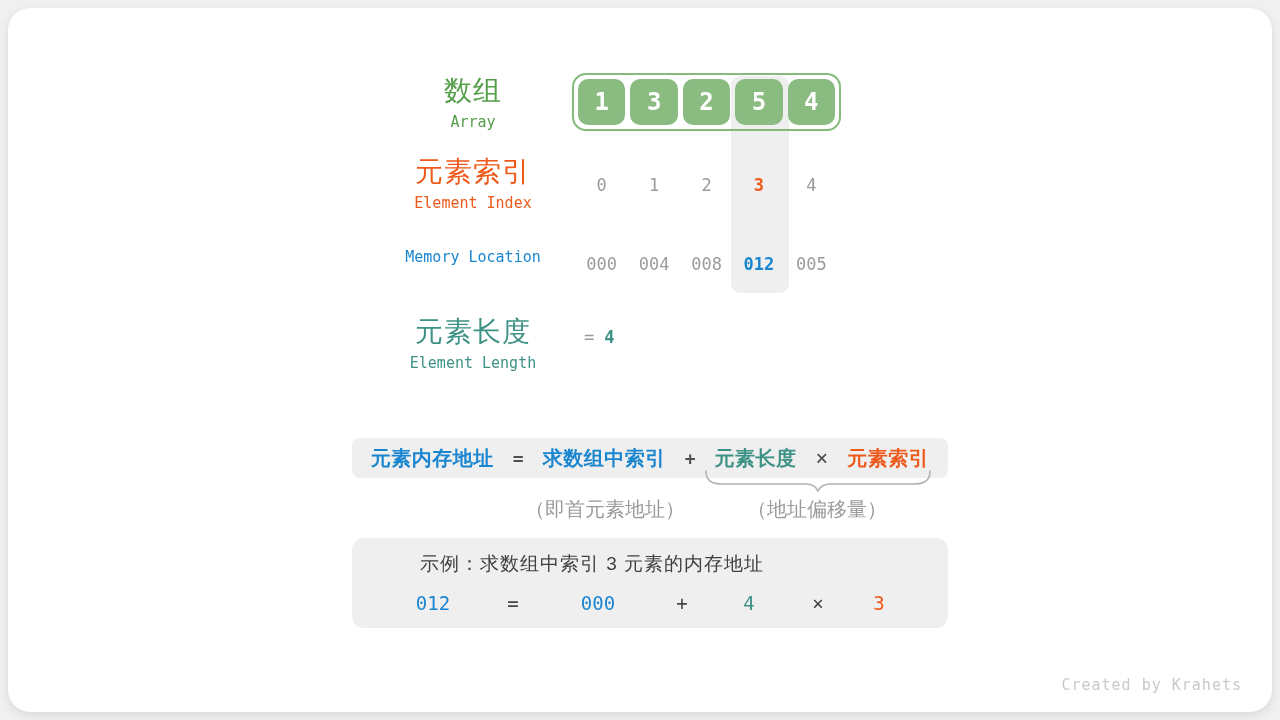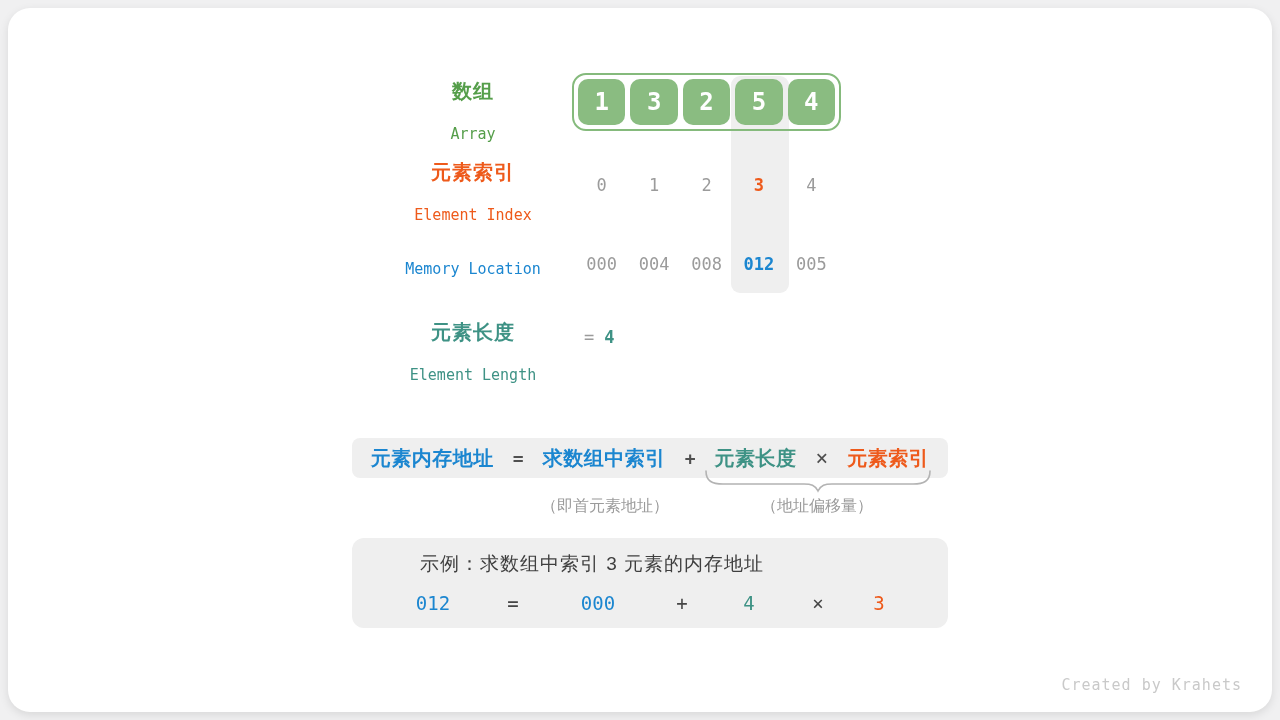--- a/index.html
+++ b/index.html
@@ -12,22 +12,22 @@
   
   .c-green  { color:#559e4a; }
   .c-orange { color:#ee5a1b; }
   .c-blue   { color:#1b86d0; }
   .c-teal   { color:#3e9285; }
   .c-gray   { color:#9b9b9b; }
   .c-dark   { color:#454545; }
 
   
   .label-group { width:240px; left:345px; text-align:center; }
-  .label-zh { font-size:20px; font-weight:bold; line-height:26px; letter-spacing:1px; }
-  .label-en { font-family:"DejaVu Sans Mono", monospace; font-size:15px; line-height:20px; margin-top:20px; }
+  .label-zh { font-size:28px; font-weight:normal; line-height:26px; letter-spacing:1px; }
+  .label-en { font-family:"DejaVu Sans Mono", monospace; font-size:15px; line-height:20px; margin-top:8px; }
 
   
   .band { left:723px; top:68px; width:58px; height:217px; background:#efefef;
           border-radius:9px; z-index:0; }
 
   
   .array-wrap { left:564px; top:65px; width:269px; height:58px; z-index:1;
                 border:2px solid #85ba7c; border-radius:14px;
                 display:flex; gap:5px; padding:4px; background:transparent; }
   .array-box { flex:1; background:#8abc81; border-radius:10px;
@@ -49,21 +49,21 @@
 
   
   .formula-bar { left:344px; top:430px; width:596px; height:40px; background:#efefef;
                  border-radius:8px; display:flex; align-items:center; justify-content:center;
                  gap:19px; }
   .f-tok { font-size:20px; font-weight:bold; letter-spacing:.5px; white-space:nowrap; }
   .f-op  { font-family:"DejaVu Sans Mono", monospace; font-size:18px; font-weight:bold; color:#4f4f4f; }
   .f-times { font-size:21px; font-weight:normal; }
 
   .brace { left:697px; top:462px; width:226px; height:24px; }
-  .annot { top:488px; font-size:16px; color:#9b9b9b; white-space:nowrap; transform:translateX(-50%);text-align:right; }
+  .annot { top:488px; font-size:20px; color:#9b9b9b; white-space:nowrap; transform:translateX(-50%);text-align:right; }
 
   
   .example-box { left:344px; top:530px; width:596px; height:90px; background:#efefef;
                  border-radius:12px; }
   .example-caption { left:412px; top:543px; font-size:19px; color:#3f3f3f; letter-spacing:1px; white-space:nowrap; }
   .ex-tok { top:584px; transform:translateX(-50%); font-family:"DejaVu Sans Mono", monospace;
             font-size:19px; font-weight:500; white-space:nowrap; }
 
   .watermark { right:30px; top:668px; font-family:"DejaVu Sans Mono", monospace;
                font-size:15px; color:#c9c9c9; letter-spacing:1px; }

